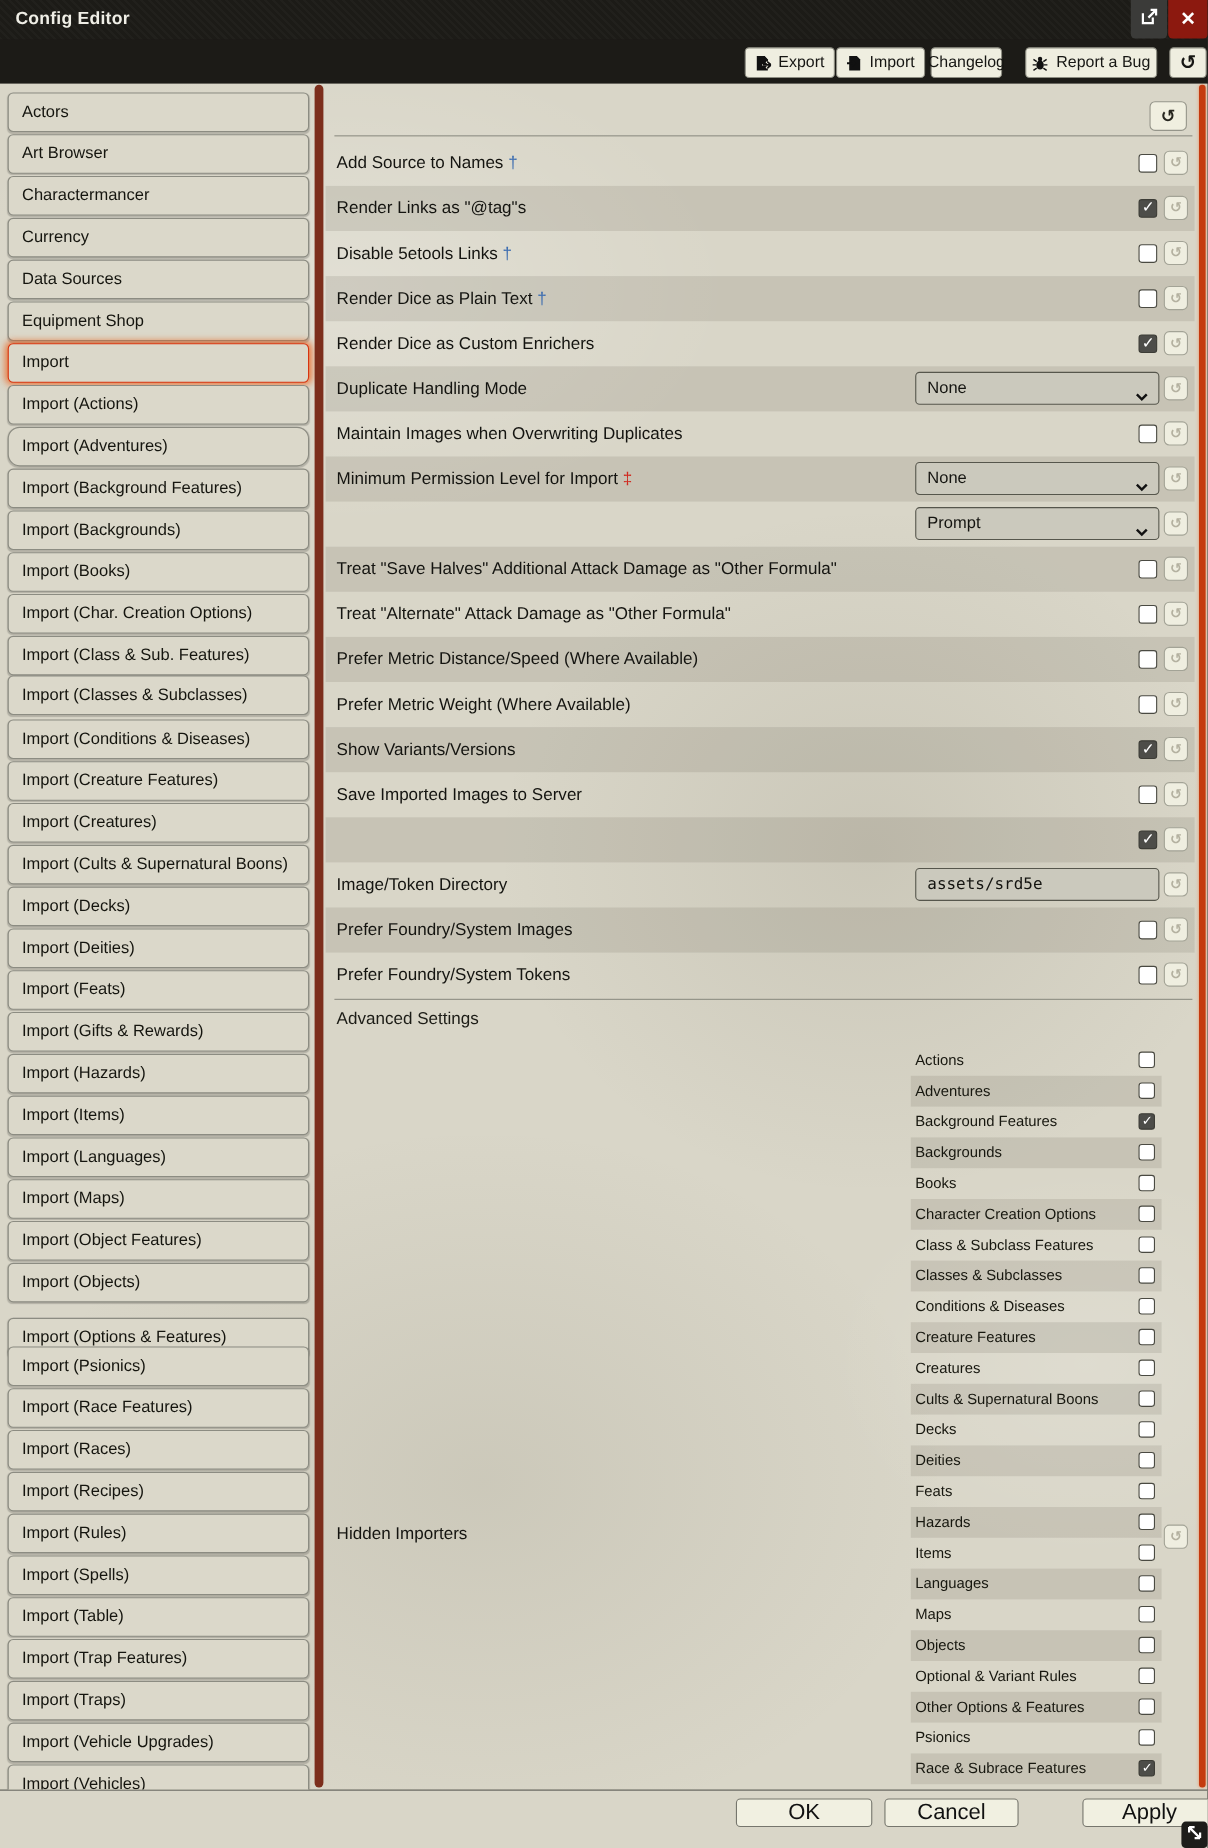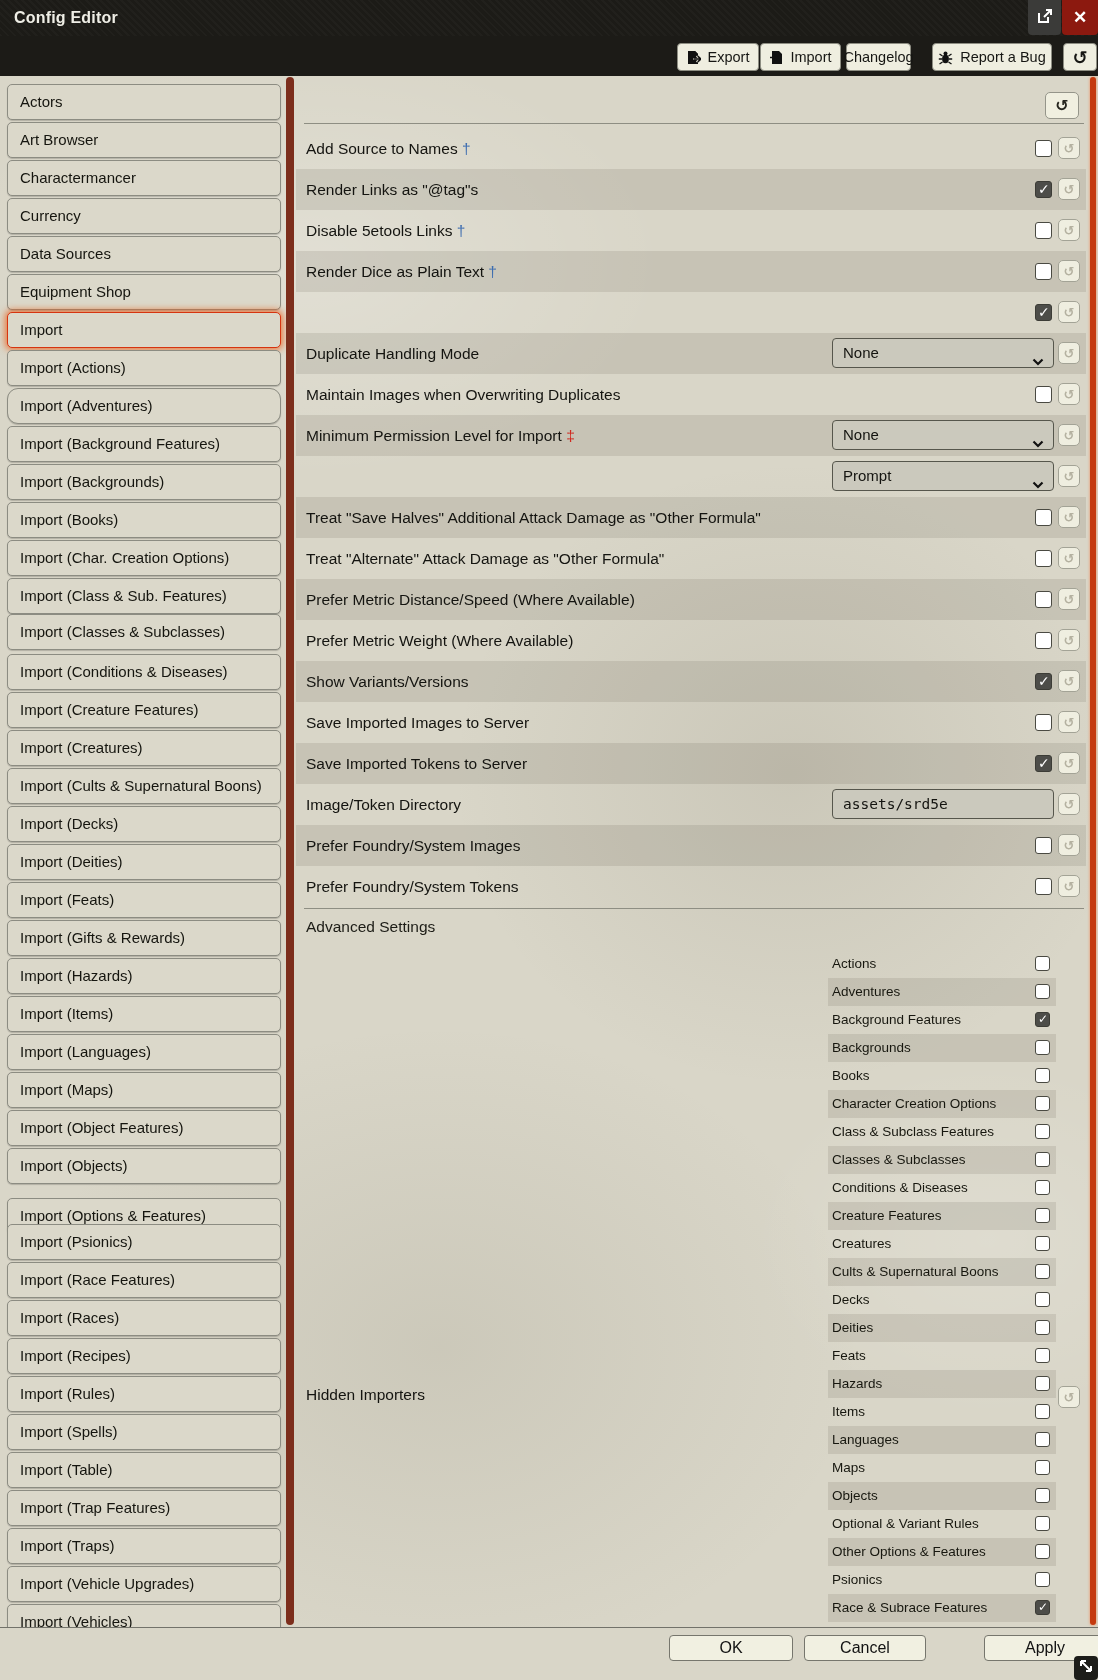--- a/index.html
+++ b/index.html
@@ -149,21 +149,21 @@
   }
 
   
   .footer {
     position:absolute; left:0; top:1627px; width:1098px; height:53px;
     background:#d9d6c8; border-top:1px solid #72726a;
   }
   .ft-btn {
     position:absolute; top:7px; height:26px;
     background:#f1f0e1; border:1px solid #76766d; border-radius:4px;
-    font-family:"Liberation Sans", sans-serif; font-size:16px; color:#111; cursor:pointer;
+    font-family:"Liberation Sans", sans-serif; font-size:20px; color:#111; cursor:pointer;
   }
   #btn-ok     { left:669px; width:124px; }
   #btn-cancel { left:804px; width:122px; }
   #btn-apply  { left:984px; width:122px;text-align:center; }
 
   .resize-handle {
     position:absolute; left:1074px; top:1656px; width:24px; height:24px;
     background:#1d1d1a; border-radius:4px; display:flex; align-items:center; justify-content:center;
     cursor:nwse-resize;
   }
@@ -294,20 +294,21 @@
             <span class="lbl">Disable 5etools Links<span class="mark-blue"> †</span></span>
             <span class="cb"></span>
             <button class="reset-sm">↺</button>
           </div>
           <div class="row shaded">
             <span class="lbl">Render Dice as Plain Text<span class="mark-blue"> †</span></span>
             <span class="cb"></span>
             <button class="reset-sm">↺</button>
           </div>
           <div class="row">
+            <span class="lbl">Render Dice as Custom Enrichers</span>
             <span class="cb checked"></span>
             <button class="reset-sm">↺</button>
           </div>
           <div class="row shaded">
             <span class="lbl">Duplicate Handling Mode</span>
             <div class="sel"><span>None</span><span class="chev"><svg width="12" height="10" viewBox="0 0 12 10">
                   <path d="M1.5 2.5 L6 7 L10.5 2.5" fill="none" stroke="#111" stroke-width="2.2"></path>
                 </svg></span></div>
             <button class="reset-sm">↺</button>
           </div>
@@ -353,21 +354,20 @@
             <span class="lbl">Show Variants/Versions</span>
             <span class="cb checked"></span>
             <button class="reset-sm">↺</button>
           </div>
           <div class="row">
             <span class="lbl">Save Imported Images to Server</span>
             <span class="cb"></span>
             <button class="reset-sm">↺</button>
           </div>
           <div class="row shaded">
-            <span class="lbl">Save Imported Tokens to Server</span>
             <span class="cb checked"></span>
             <button class="reset-sm">↺</button>
           </div>
           <div class="row">
             <span class="lbl">Image/Token Directory</span>
             <div class="txt">assets/srd5e</div>
             <button class="reset-sm">↺</button>
           </div>
           <div class="row shaded">
             <span class="lbl">Prefer Foundry/System Images</span>

